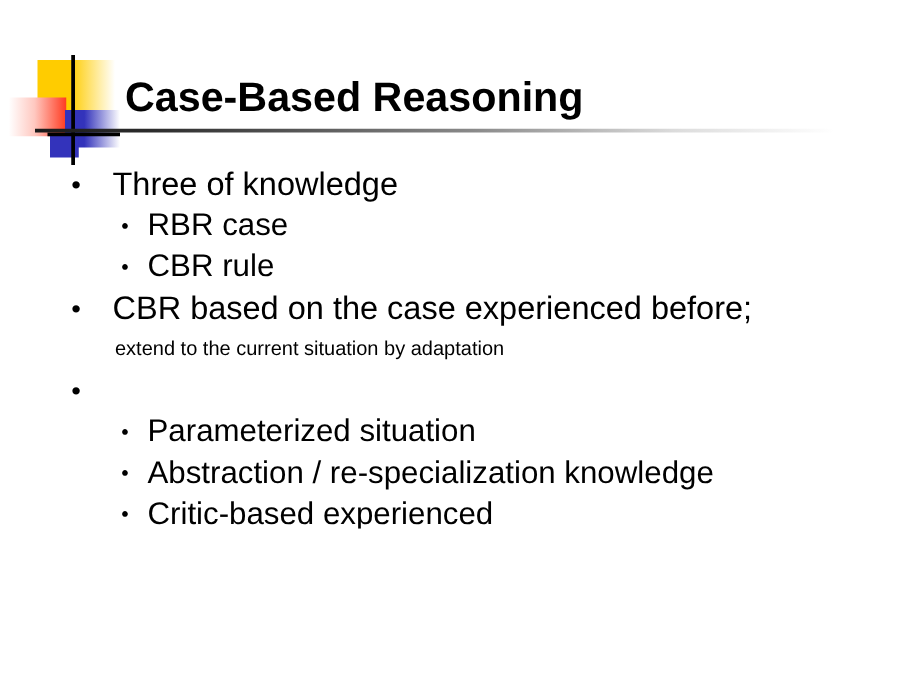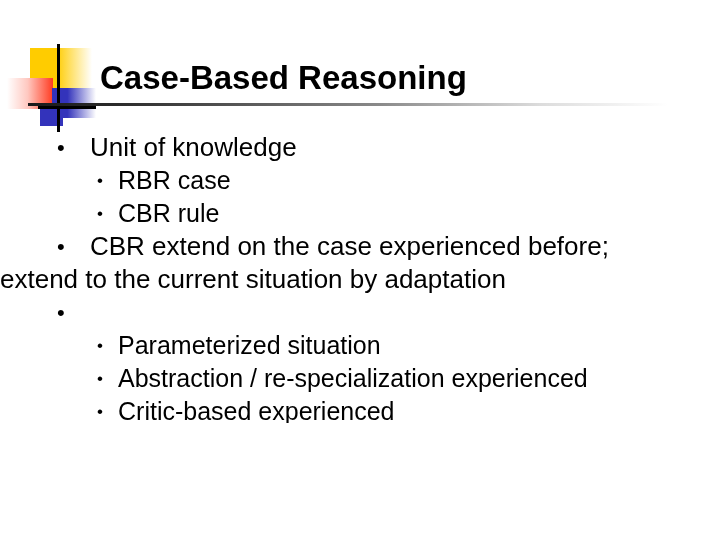--- a/index.html
+++ b/index.html
@@ -140,21 +140,22 @@
   }
   .lvl1 > .bullet {
     position: absolute;
     left: 57px;
     top: 0;
     font-size: 22px;
     line-height: 33px;
   }
   
   .lvl1-cont {
-    font-size: 26px;
+    padding-left: 92px;
+    font-size: 16px;
     height: 33px;
     line-height: 33px;
   }
   
   .lvl2 {
     padding-left: 118px;
     font-size: 25px;
     height: 33px;
     line-height: 33px;
   }
@@ -184,54 +185,54 @@
   </div>
 
   <div id="title">Case-Based Reasoning</div>
 
   <div id="title-rule"></div>
 
   <div id="body">
 
     <div class="line lvl1">
       <span class="bullet">•</span>
-      <span>Unit of knowledge</span>
+      <span>Three of knowledge</span>
     </div>
 
     <div class="line lvl2">
       <span class="bullet">•</span>
       <span>RBR  case</span>
     </div>
 
     <div class="line lvl2">
       <span class="bullet">•</span>
       <span>CBR  rule</span>
     </div>
 
     <div class="line lvl1">
       <span class="bullet">•</span>
-      <span>CBR extend on the case experienced before;</span>
+      <span>CBR based on the case experienced before;</span>
     </div>
 
     <div class="line lvl1-cont">
       <span>extend to the current situation by adaptation</span>
     </div>
 
     <div class="line lvl1">
       <span class="bullet">•</span>
     </div>
 
     <div class="line lvl2">
       <span class="bullet">•</span>
       <span>Parameterized situation</span>
     </div>
 
     <div class="line lvl2">
       <span class="bullet">•</span>
-      <span>Abstraction / re-specialization experienced</span>
+      <span>Abstraction / re-specialization knowledge</span>
     </div>
 
     <div class="line lvl2">
       <span class="bullet">•</span>
       <span>Critic-based experienced</span>
     </div>
 
   </div>
 </div>
 

